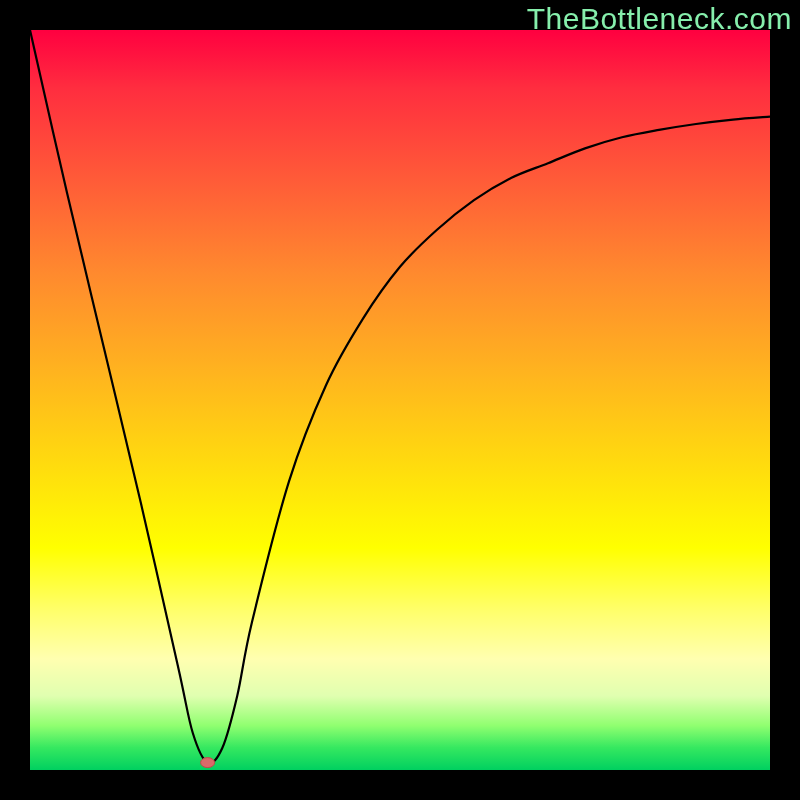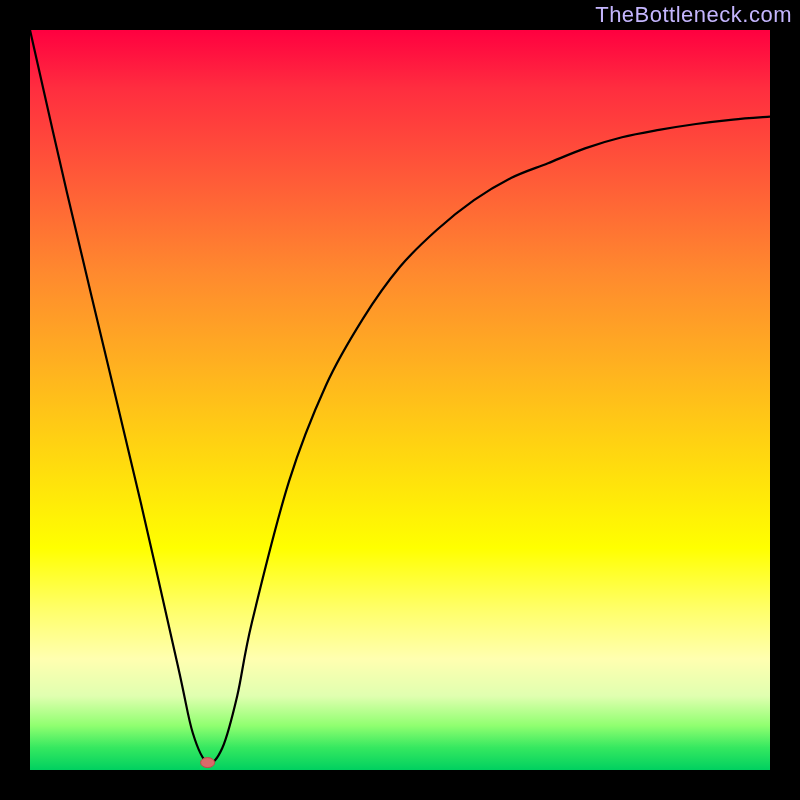--- a/index.html
+++ b/index.html
@@ -14,22 +14,22 @@
   .frame {
     position: relative;
     width: 800px;
     height: 800px;
     background: #000;
   }
   .watermark {
     position: absolute;
     top: 2px;
     right: 8px;
-    color: #c4b5fd;
-    font-size: 22px;
+    color: #86efac;
+    font-size: 30px;
     font-weight: 400;
     letter-spacing: 0.5px;
     user-select: none;
   }
   .plot-area {
     position: absolute;
     left: 30px;
     top: 30px;
     width: 740px;
     height: 740px;

